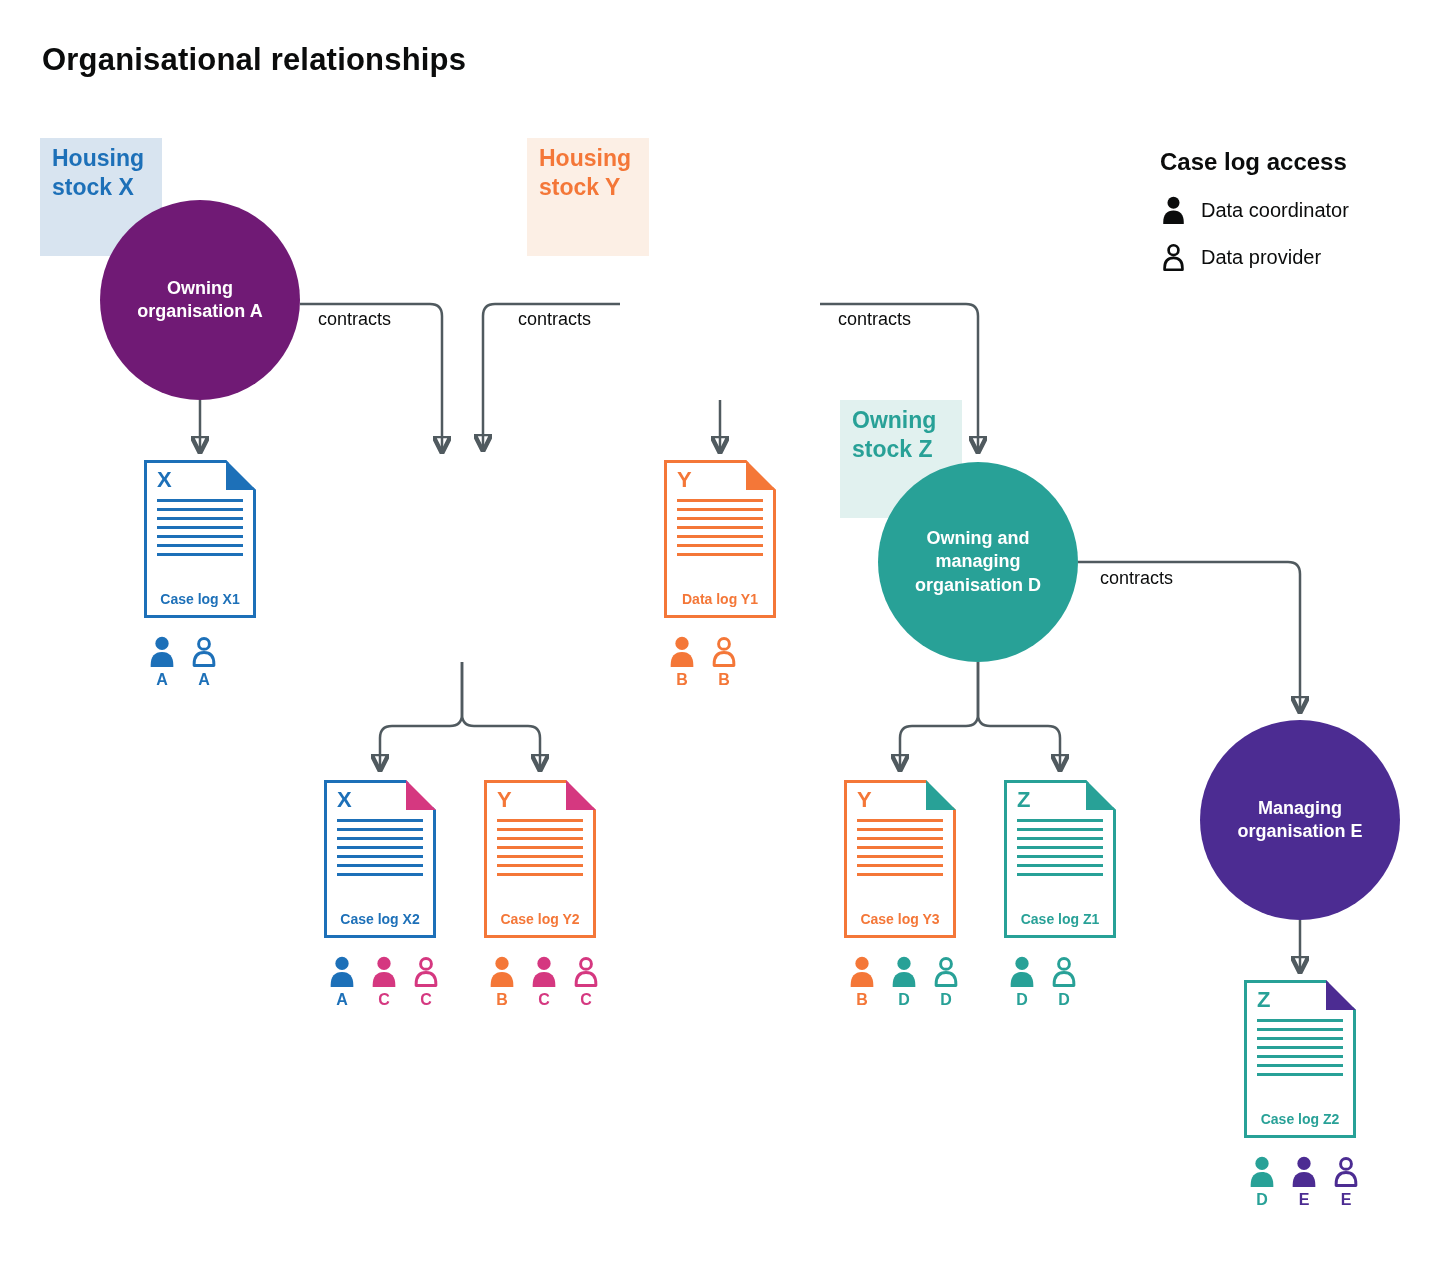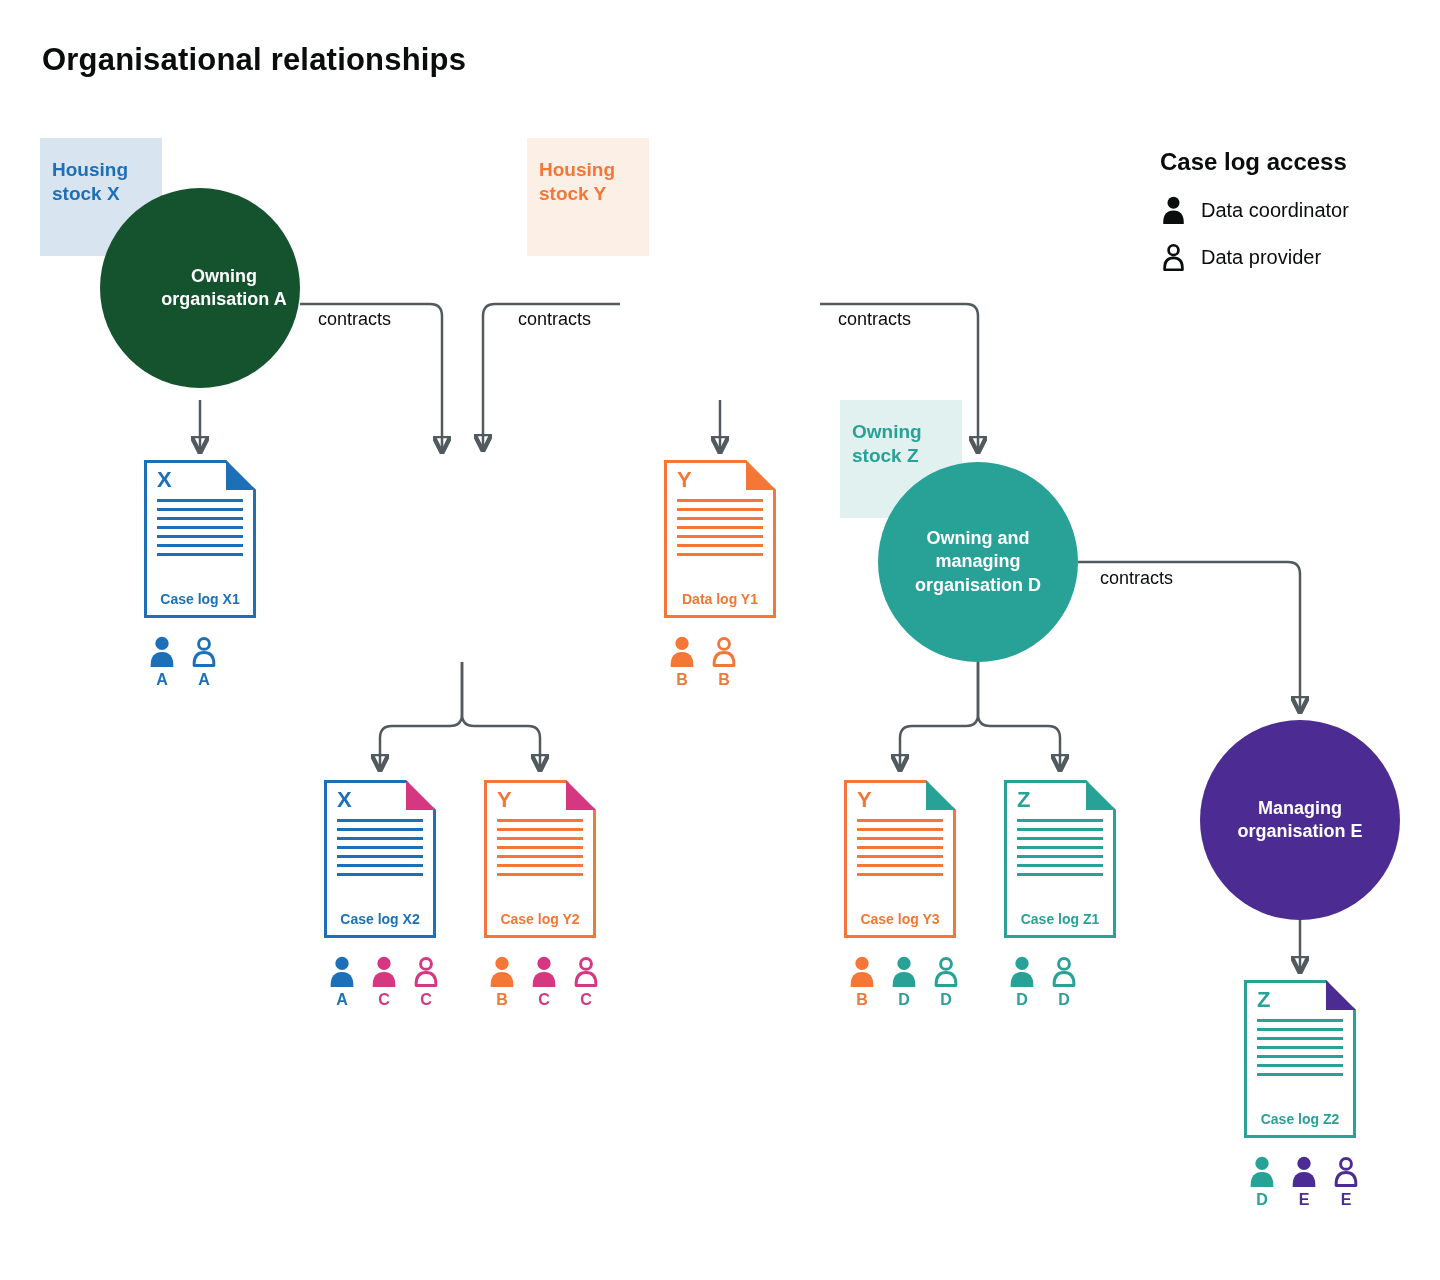--- a/index.html
+++ b/index.html
@@ -13,29 +13,29 @@
 
   
   .ink-blue{color:#1d70b8;}
   .ink-orange{color:#f47738;}
   .ink-pink{color:#d53880;}
   .ink-teal{color:#28a197;}
   .ink-purple{color:#4c2c92;}
   .ink-black{color:#0b0c0c;}
 
   
-  .housing{position:absolute;width:122px;height:118px;box-sizing:border-box;padding:20px 12px;font-size:19px;font-weight:700;line-height:1.25;}
+  .housing{position:absolute;width:122px;height:118px;box-sizing:border-box;padding:6px 12px;font-size:23px;font-weight:700;line-height:1.25;}
   .hx{left:40px;top:138px;background:#d8e4f0;}
   .hy{left:527px;top:138px;background:#fcefe5;}
   .hz{left:840px;top:400px;background:#e1f1ef;}
 
   
   .org{position:absolute;width:200px;height:200px;border-radius:50%;display:flex;align-items:center;justify-content:center;text-align:center;color:#fff;font-weight:700;font-size:18px;line-height:1.3;}
   .org span{display:block;width:152px;}
-  .org-a{left:100px;top:188px;background:#14532d;justify-content:flex-end;}
+  .org-a{left:100px;top:200px;background:#701a75;}
   .org-b{left:620px;top:200px;background:#f47738;}
   .org-c{left:362px;top:462px;background:#d53880;}
   .org-d{left:878px;top:462px;background:#28a197;}
   .org-e{left:1200px;top:720px;background:#4c2c92;}
 
   
   .contracts{position:absolute;font-size:18px;color:#0b0c0c;}
   .c1{left:318px;top:309px;}
   .c2{left:518px;top:309px;}
   .c3{left:838px;top:309px;}

